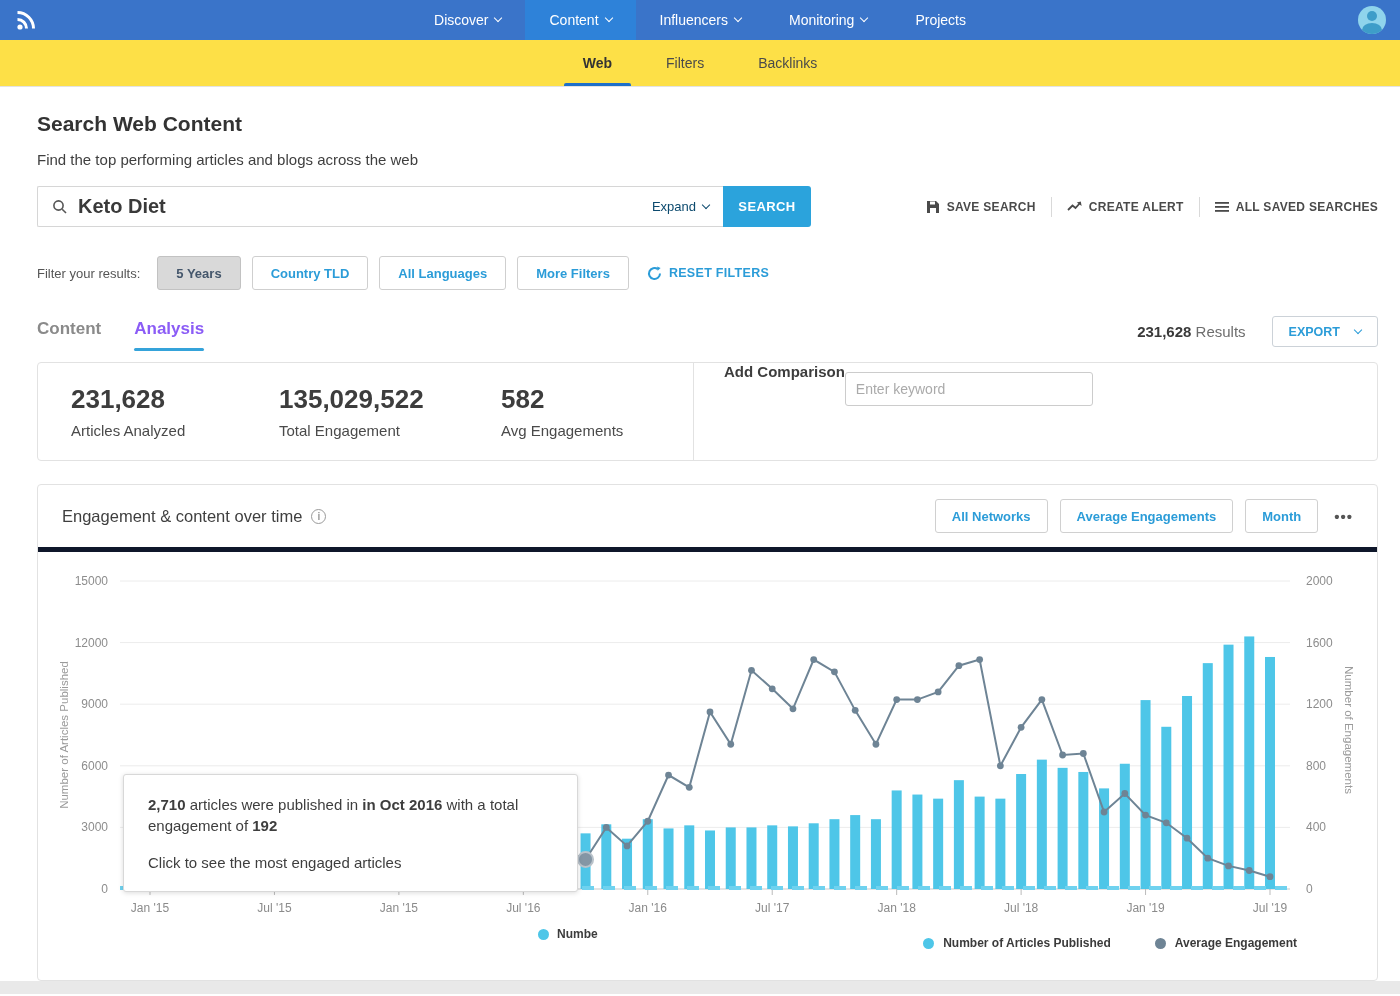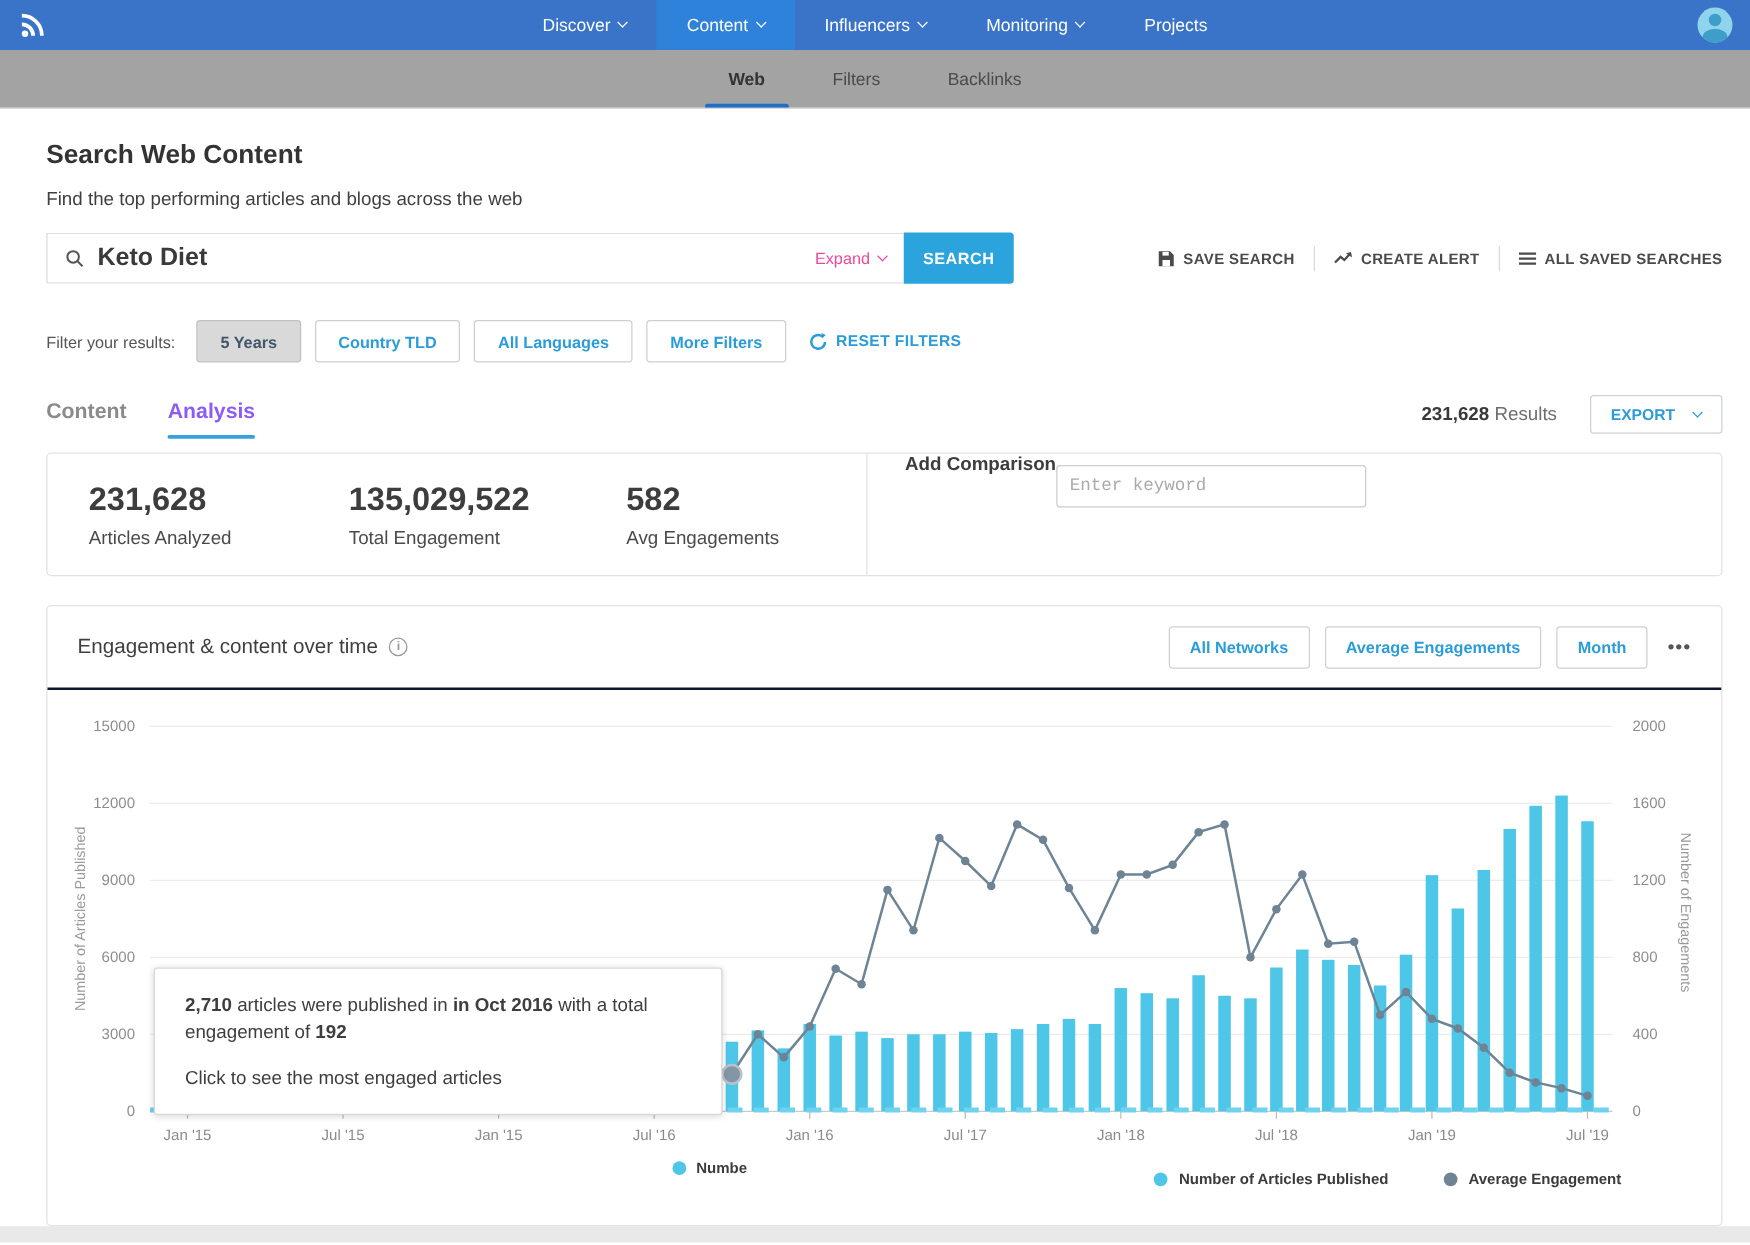--- a/index.html
+++ b/index.html
@@ -12,34 +12,34 @@
   .brand { position:absolute; left:12px; top:6px; width:28px; height:28px; cursor:pointer; }
   .navcenter { display:flex; align-items:stretch; height:40px; margin:0 auto; }
   .navitem { display:flex; align-items:center; padding:0 24px; color:#ffffff; font-size:14px; cursor:pointer; }
   .navitem.active { background:#2e82d9; }
   .chev { display:inline-block; width:6px; height:6px; border-right:1.6px solid currentColor; border-bottom:1.6px solid currentColor; transform:rotate(45deg); margin-left:7px; position:relative; top:-2px; }
   .avatar { position:absolute; right:14px; top:6px; width:28px; height:28px; border-radius:50%; background:#8fd4ec; overflow:hidden; cursor:pointer; }
   .avatar .head { position:absolute; left:9px; top:5px; width:10px; height:10px; border-radius:50%; background:#3e9dc9; }
   .avatar .torso { position:absolute; left:4px; top:17px; width:20px; height:14px; border-radius:50%; background:#3e9dc9; }
 
   
-  .subtabs { height:47px; background:#a3a3a3; border-bottom:1px solid #e3e3e3; display:flex; justify-content:center; }
+  .subtabs { height:47px; background:#fde047; border-bottom:1px solid #e3e3e3; display:flex; justify-content:center; }
   .subtab { position:relative; display:flex; align-items:center; padding:0 27px; font-size:14px; color:#4a4a4a; cursor:pointer; }
   .subtab.active { font-weight:700; color:#333; }
   .subtab.active:after { content:""; position:absolute; left:8px; right:8px; bottom:0; height:3px; background:#1d6fc9; border-radius:2px 2px 0 0; }
 
   
   .main { padding:0 22px 0 37px; }
   h1.title { font-size:21px; font-weight:700; color:#333; margin-top:25px; }
   .subtitle { font-size:15px; color:#3f3f3f; margin-top:15px; }
 
   .search-row { margin-top:18px; display:flex; align-items:center; }
   .search-box { display:flex; align-items:center; width:686px; height:41px; border:1px solid #d6d6d6; border-right:none; border-radius:2px 0 0 2px; background:#fff; padding:0 14px; }
   .search-box input { flex:1; border:none; outline:none; font-size:20px; font-weight:600; color:#3a3a3a; font-family:"Liberation Sans", sans-serif; margin-left:10px; }
-  .expand { display:flex; align-items:center; font-size:13px; color:#ec4899; cursor:pointer; white-space:nowrap; }
+  .expand { display:flex; align-items:center; font-size:13px; color:#0c4a6e; cursor:pointer; white-space:nowrap; }
   .search-btn { width:88px; height:41px; background:#2ba3dc; color:#fff; font-size:13px; font-weight:700; border:none; border-radius:0 3px 3px 0; letter-spacing:.4px; cursor:pointer; font-family:"Liberation Sans", sans-serif; }
   .search-actions { margin-left:auto; display:flex; align-items:center; }
   .action-link { display:flex; align-items:center; gap:7px; font-size:12px; font-weight:700; color:#4a4a4a; letter-spacing:.3px; cursor:pointer; white-space:nowrap; }
   .vdiv { width:1px; height:20px; background:#d9d9d9; margin:0 15px; }
 
   .filter-row { margin-top:29px; display:flex; align-items:center; }
   .filter-label { font-size:13px; color:#555; margin-right:17px; }
   .chip { height:34px; display:flex; align-items:center; padding:0 18px; border:1px solid #cfcfcf; border-radius:3px; background:#fff; color:#2b9cd8; font-size:13px; font-weight:600; margin-right:11px; cursor:pointer; }
   .chip.selected { background:#d9d9d9; border-color:#c2c2c2; color:#44566b; }
   .reset { display:flex; align-items:center; gap:7px; color:#2b9cd8; font-size:12.5px; font-weight:700; letter-spacing:.3px; margin-left:7px; cursor:pointer; }
@@ -53,26 +53,26 @@
   .results-count b { color:#3a3a3a; }
   .export-btn { display:flex; align-items:center; gap:8px; height:31px; padding:0 16px; border:1px solid #ccd2d8; border-radius:3px; background:#fff; color:#2b9cd8; font-size:12.5px; font-weight:700; cursor:pointer; }
 
   .stats-card { margin-top:9px; height:99px; background:#fff; border:1px solid #e2e2e2; border-radius:4px; display:flex; align-items:center; }
   .stat { padding-left:33px; }
   .stat .v { font-size:26px; font-weight:700; color:#3d3d3d; }
   .stat .l { font-size:15px; color:#4a4a4a; margin-top:7px; }
   .stat.s1 { width:208px; } .stat.s2 { width:222px; } .stat.s3 { width:225px; }
   .comparison { border-left:1px solid #e2e2e2; align-self:stretch; display:flex; flex-direction:row; justify-content:center; padding-left:30px; }
   .comparison .l { font-size:15px; font-weight:600; color:#3d3d3d; }
-  .comparison input { margin-top:9px; width:248px; height:30px; border:1px solid #ccc; border-radius:3px; font-size:14px; padding:16px 10px; color:#444; font-family:Liberation Mono, monospace; outline:none; }
+  .comparison input { margin-top:9px; width:248px; height:30px; border:1px solid #ccc; border-radius:3px; font-size:14px; padding:16px 10px; color:#444; font-family:Liberation Sans, sans-serif; outline:none; }
   .comparison input::placeholder { color:#aaa; }
 
   
   .chart-card { margin-top:23px; background:#fff; border:1px solid #e2e2e2; border-radius:4px; height:497px; }
-  .chart-header { height:67px; display:flex; align-items:center; padding:0 24px; border-bottom:2px solid #0f172a; }
+  .chart-header { height:67px; display:flex; align-items:center; padding:0 24px; border-bottom:5px solid #0f172a; }
   .chart-title { font-size:16.5px; color:#3f3f3f; display:flex; align-items:center; gap:9px; }
   .info-icon { width:15px; height:15px; border:1.4px solid #9a9a9a; border-radius:50%; color:#9a9a9a; font-size:10px; display:flex; align-items:center; justify-content:center; font-weight:700; cursor:pointer; }
   .chart-controls { margin-left:auto; display:flex; align-items:center; gap:12px; }
   .cchip { height:34px; display:flex; align-items:center; padding:0 16px; border:1px solid #d0d0d0; border-radius:3px; background:#fff; color:#2b9cd8; font-size:13px; font-weight:600; cursor:pointer; }
   .more-dots { font-size:15px; font-weight:700; color:#555; letter-spacing:1px; margin-left:4px; cursor:pointer; }
 
   .chart-body { position:relative; height:428px; }
   .chart-body svg { position:absolute; left:0; top:0; }
 
   .tooltip { position:absolute; left:85px; top:222px; width:455px; height:118px; background:#fff; border:1px solid #d8d8d8; border-radius:3px; box-shadow:0 1px 5px rgba(0,0,0,.14); padding:19px 24px; font-size:15px; line-height:1.42; color:#3e3e3e; z-index:5; cursor:pointer; }

